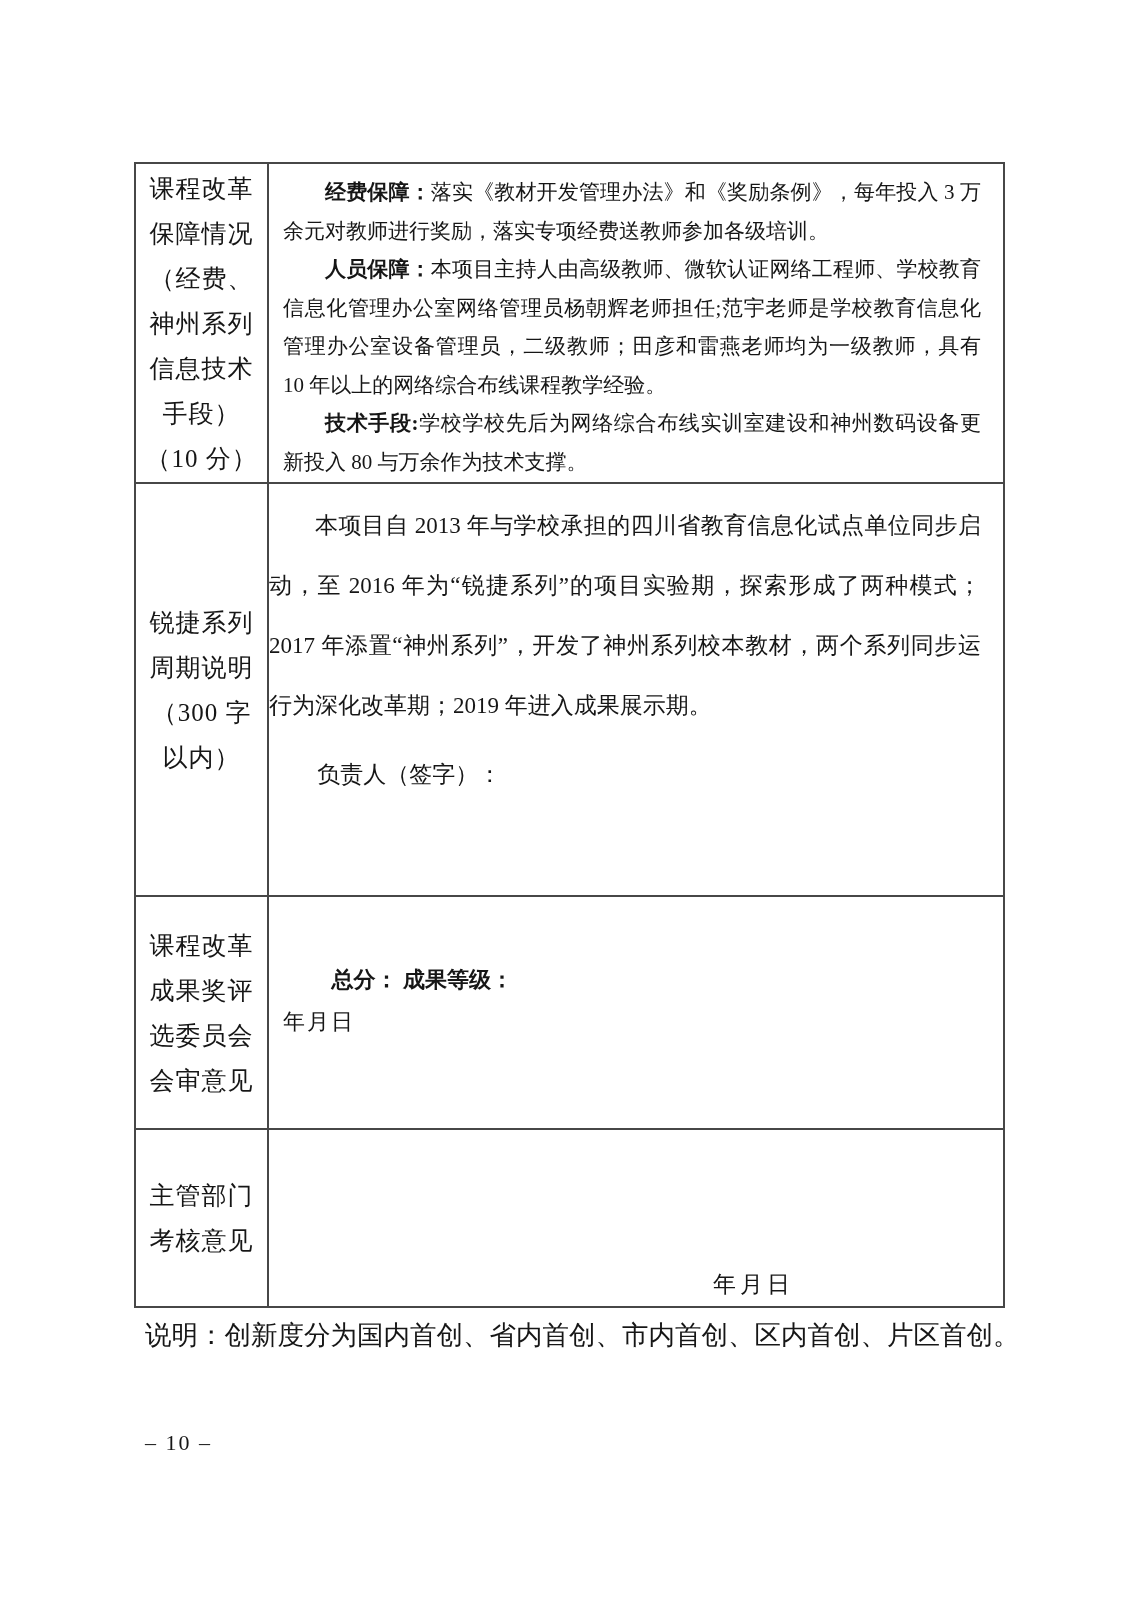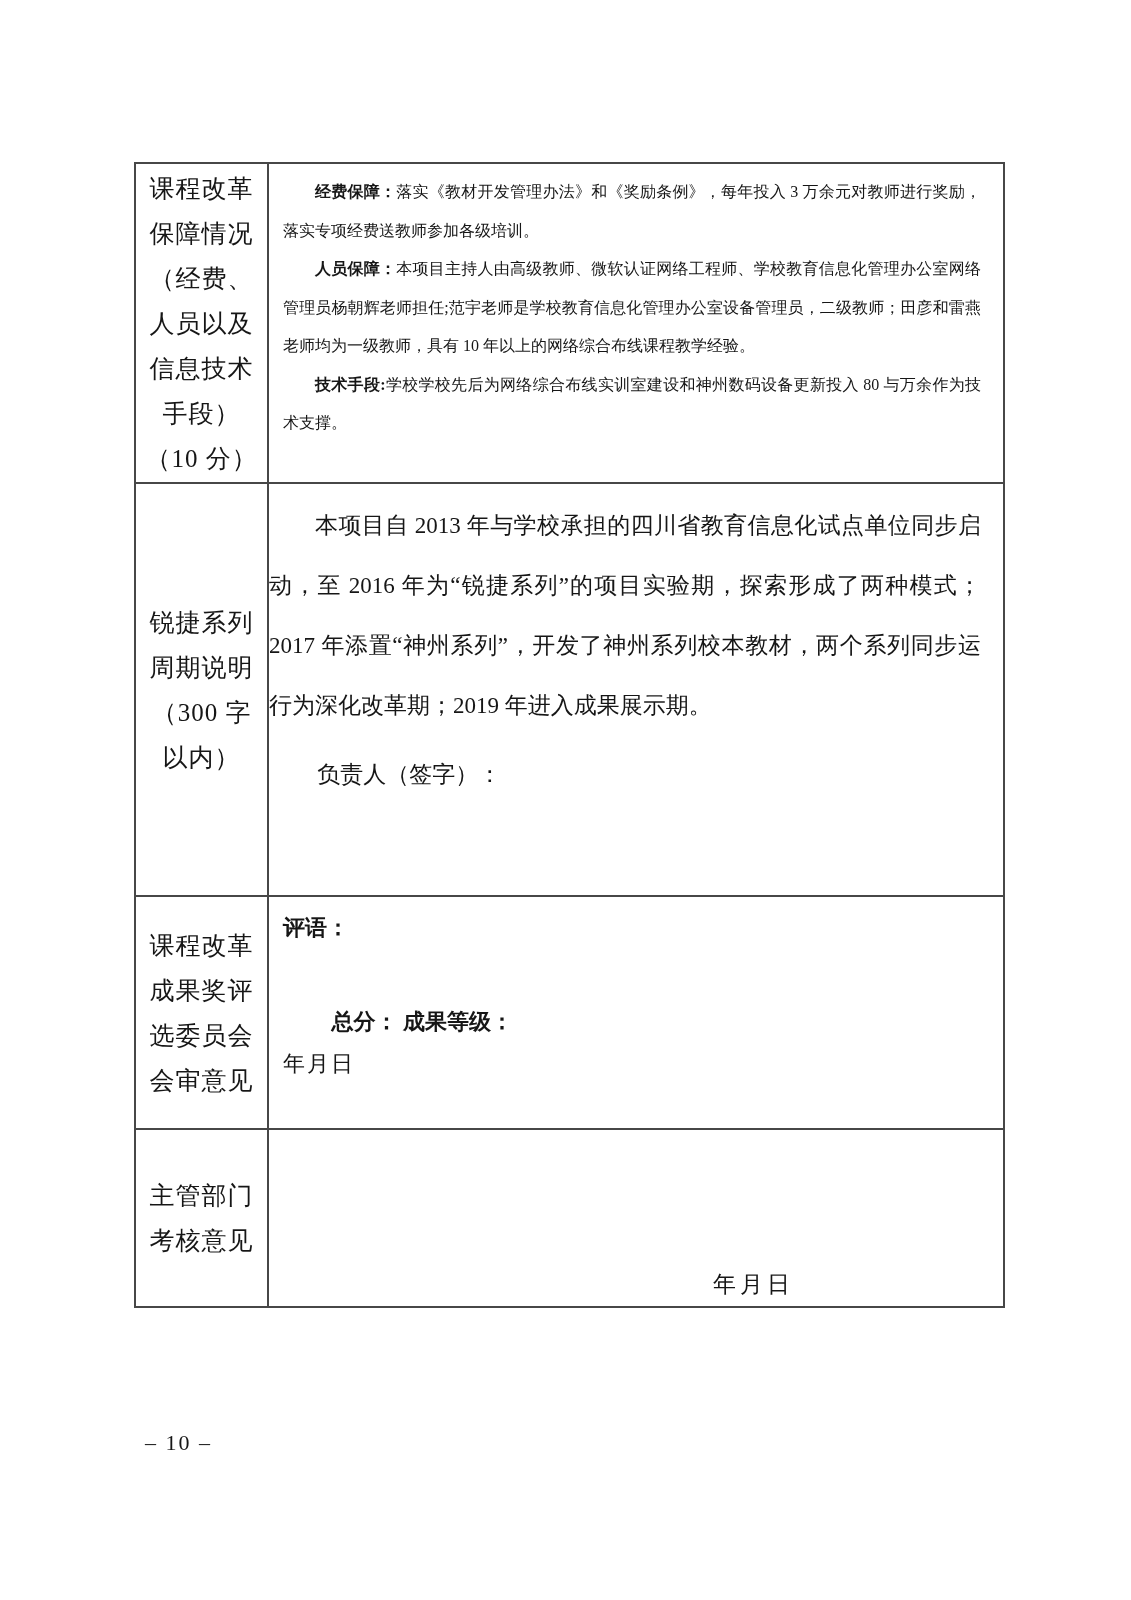--- a/index.html
+++ b/index.html
@@ -36,21 +36,21 @@
     align-items: center;
     text-align: center;
     font-size: 25px;
     line-height: 45px;
     letter-spacing: 1px;
     white-space: nowrap;
   }
   .content { flex: 1; position: relative; }
   .c1 {
     padding: 9px 22px 0 14px;
-    font-size: 16px;
+    font-size: 21px;
     line-height: 38.5px;
     text-align: justify;
   }
   .c1 p { text-indent: 2em; }
   .b { font-weight: bold; }
   .c2 {
     padding: 12px 22px 0 0;
     font-size: 23px;
   }
   .c2 .main {
@@ -97,21 +97,21 @@
 
 <div class="page">
 
   <div class="tbl">
 
     <div class="row r1">
       <div class="head">
         <div>课程改革</div>
         <div>保障情况</div>
         <div>（经费、</div>
-        <div>人员以及</div>
+        <div>神州系列</div>
         <div>信息技术</div>
         <div>手段）</div>
         <div>（10 分）</div>
       </div>
       <div class="content c1">
         <p><span class="b">经费保障：</span><span>落实《教材开发管理办法》和《奖励条例》，每年投入 3 万余元对教师进行奖励，落实专项经费送教师参加各级培训。</span></p>
         <p><span class="b">人员保障：</span><span>本项目主持人由高级教师、微软认证网络工程师、学校教育信息化管理办公室网络管理员杨朝辉老师担任;范宇老师是学校教育信息化管理办公室设备管理员，二级教师；田彦和雷燕老师均为一级教师，具有 10 年以上的网络综合布线课程教学经验。</span></p>
         <p><span class="b">技术手段:</span><span>学校学校先后为网络综合布线实训室建设和神州数码设备更新投入 80 与万余作为技术支撑。</span></p>
       </div>
     </div>
@@ -130,36 +130,36 @@
     </div>
 
     <div class="row r3">
       <div class="head">
         <div>课程改革</div>
         <div>成果奖评</div>
         <div>选委员会</div>
         <div>会审意见</div>
       </div>
       <div class="content c3">
-        <p class="comment">评语：</p>
         <p class="score">总分： 成果等级：</p>
         <p class="date">年月日</p>
       </div>
     </div>
 
     <div class="row r4">
       <div class="head">
         <div>主管部门</div>
         <div>考核意见</div>
       </div>
       <div class="content c4">
         <p class="date">年月日</p>
       </div>
     </div>
 
   </div>
 
   <div class="notes">
+    <div>说明：创新度分为国内首创、省内首创、市内首创、区内首创、片区首创。</div>
   </div>
 
   <div class="pagenum">– 10 –</div>
 
 </div>
 
 </body></html>

